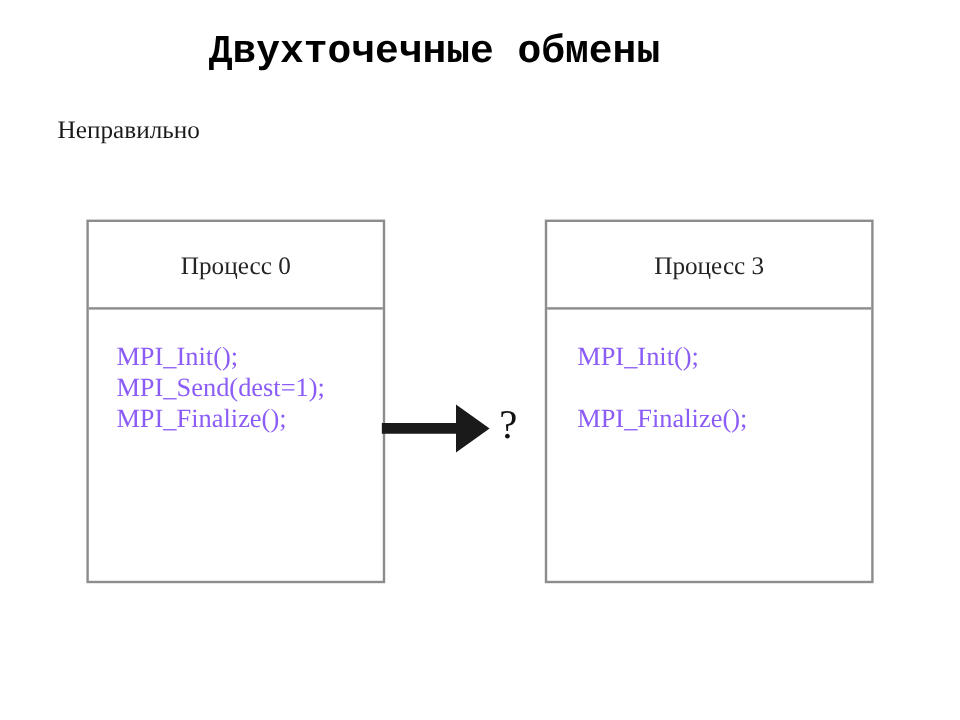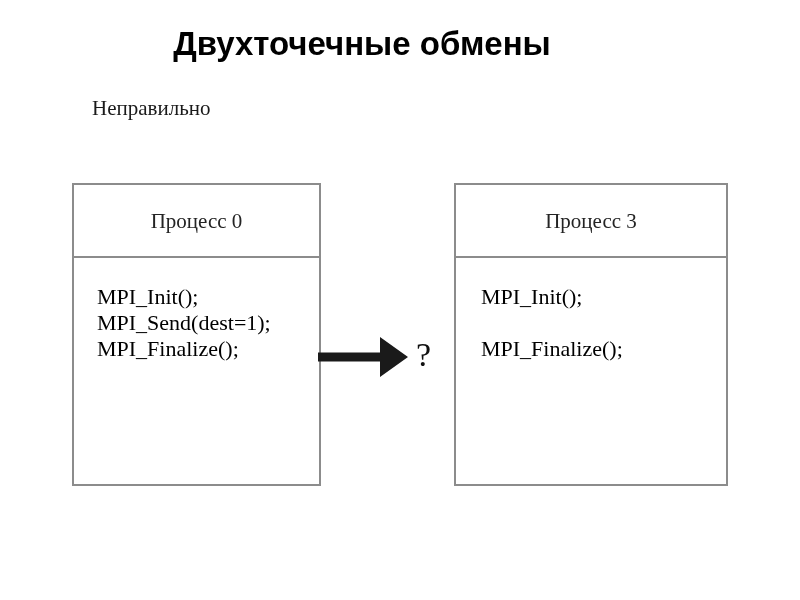--- a/index.html
+++ b/index.html
@@ -23,40 +23,39 @@
     height: 600px;
   }
 
   
   .slide-title {
     position: absolute;
     left: 0;
     top: 24px;
     width: 724px;
     text-align: center;
-    font-family: Liberation Sans, sans-serif;
+    font-family: Liberation Mono, monospace;
     font-weight: bold;
     font-size: 33px;
     line-height: 40px;
     color: #000000;
     letter-spacing: 0px;
     white-space: nowrap;
   }
 
   
   .subtitle {
     position: absolute;
     left: 48px;
     top: 95px;
     font-family: "Liberation Serif", "DejaVu Serif", serif;
     font-size: 21px;
     line-height: 26px;
     color: #1a1a1a;
     white-space: nowrap;
-    margin-left: 44px;
   }
 
   
   .diagram {
     position: absolute;
     left: 0;
     top: 0;
     width: 800px;
     height: 496px;
   }
@@ -98,21 +97,21 @@
     right: 0;
     top: 75px;
     bottom: 0;
     padding: 24px 0 0 0;
   }
 
   .code-line {
     font-family: "Liberation Serif", "DejaVu Serif", serif;
     font-size: 22px;
     line-height: 26px;
-    color: #000000;
+    color: #8b5cf6;
     white-space: nowrap;
     height: 26px;
   }
   .code-line.blank { color: transparent; }
 
   .proc-box.left  .proc-body { padding-left: 23px; }
   .proc-box.right .proc-body { padding-left: 25px; }
 
   .code-line + .code-line { }
 

